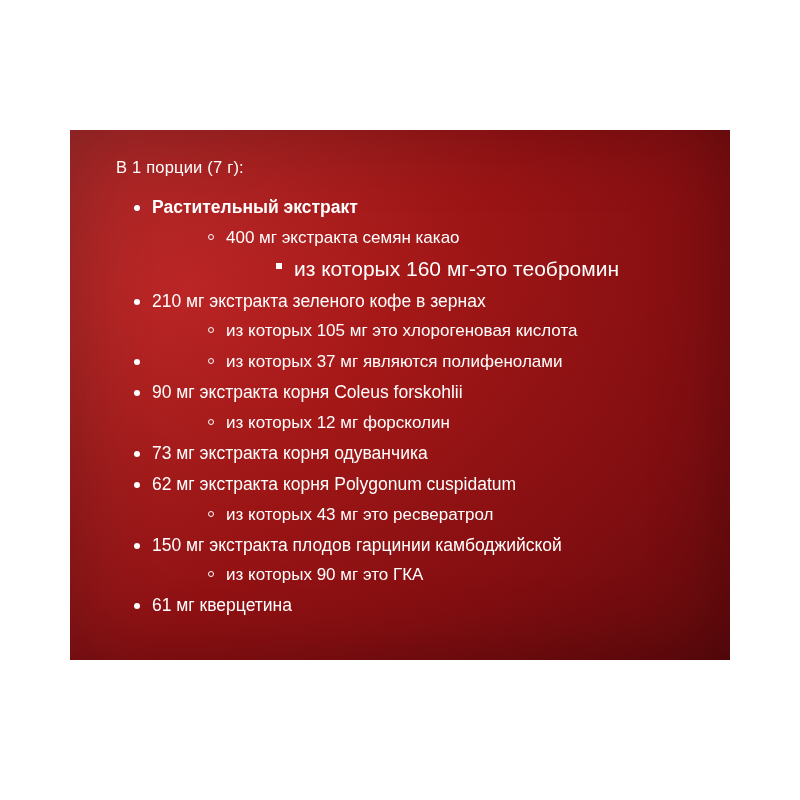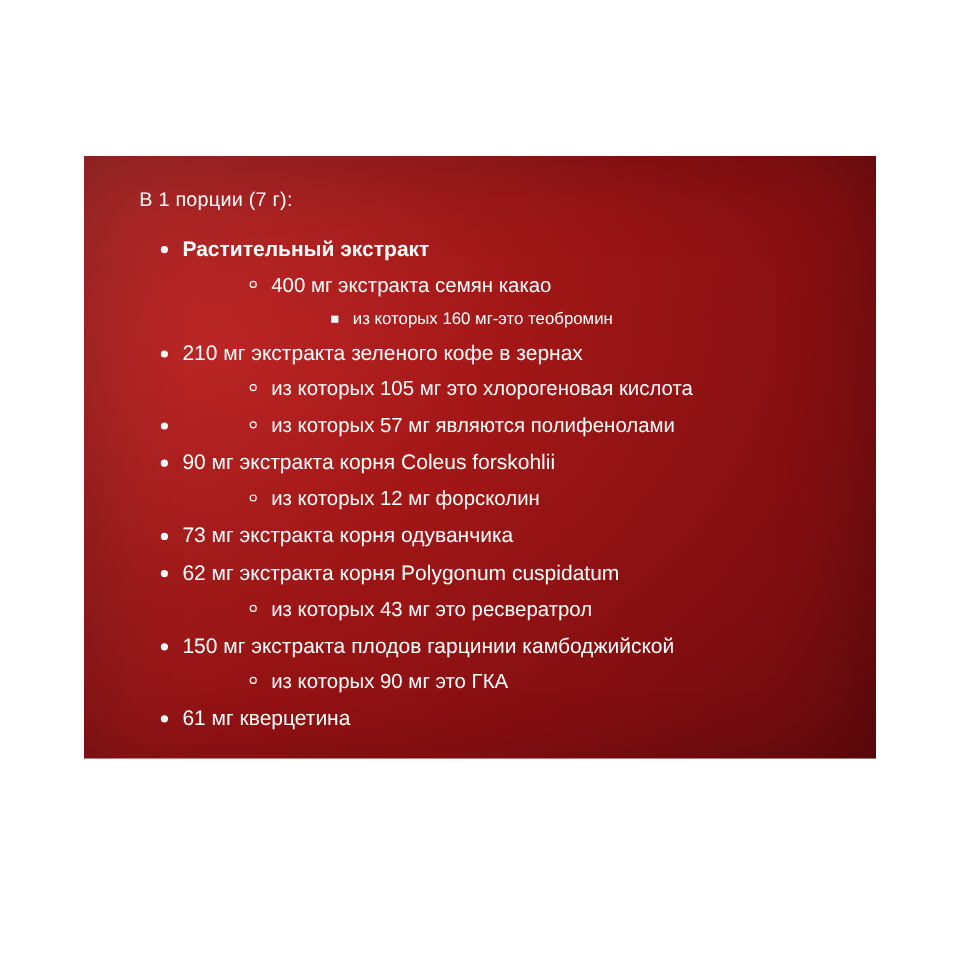--- a/index.html
+++ b/index.html
@@ -6,21 +6,21 @@
     margin: 0;
     padding: 0;
     width: 800px;
     height: 800px;
     background: #ffffff;
     font-family: "Liberation Sans", sans-serif;
   }
   #root {
     position: relative;
     width: 800px;
-    height: 632px;
+    height: 800px;
     background: #ffffff;
     overflow: hidden;
   }
   #panel {
     position: absolute;
     left: 70px;
     top: 130px;
     width: 660px;
     height: 530px;
     background:
@@ -99,21 +99,21 @@
     background: transparent;
     box-sizing: border-box;
   }
   .sub3 {
     list-style: none;
     margin: 12px 0 0 0;
     padding: 0 0 0 50px;
   }
   .sub3 > li {
     position: relative;
-    font-size: 14px;
+    font-size: 21px;
     line-height: 1.0;
     margin: 0 0 4px 0;
     padding-left: 18px;
     color: #ffffff;
     white-space: nowrap;
   }
   .sub3 > li::before {
     content: "";
     position: absolute;
     left: 0px;
@@ -153,21 +153,21 @@
           <ul class="sub">
             <li>
               <span>из которых 105 мг это хлорогеновая кислота</span>
             </li>
           </ul>
         </li>
 
         <li class="bullet">
           <ul class="sub">
             <li>
-              <span>из которых 57 мг являются полифенолами</span>
+              <span>из которых 37 мг являются полифенолами</span>
             </li>
           </ul>
         </li>
 
 
         <li class="bullet">
           <span class="txt">90 мг экстракта корня Coleus forskohlii</span>
           <ul class="sub">
             <li>
               <span>из которых 12 мг форсколин</span>

